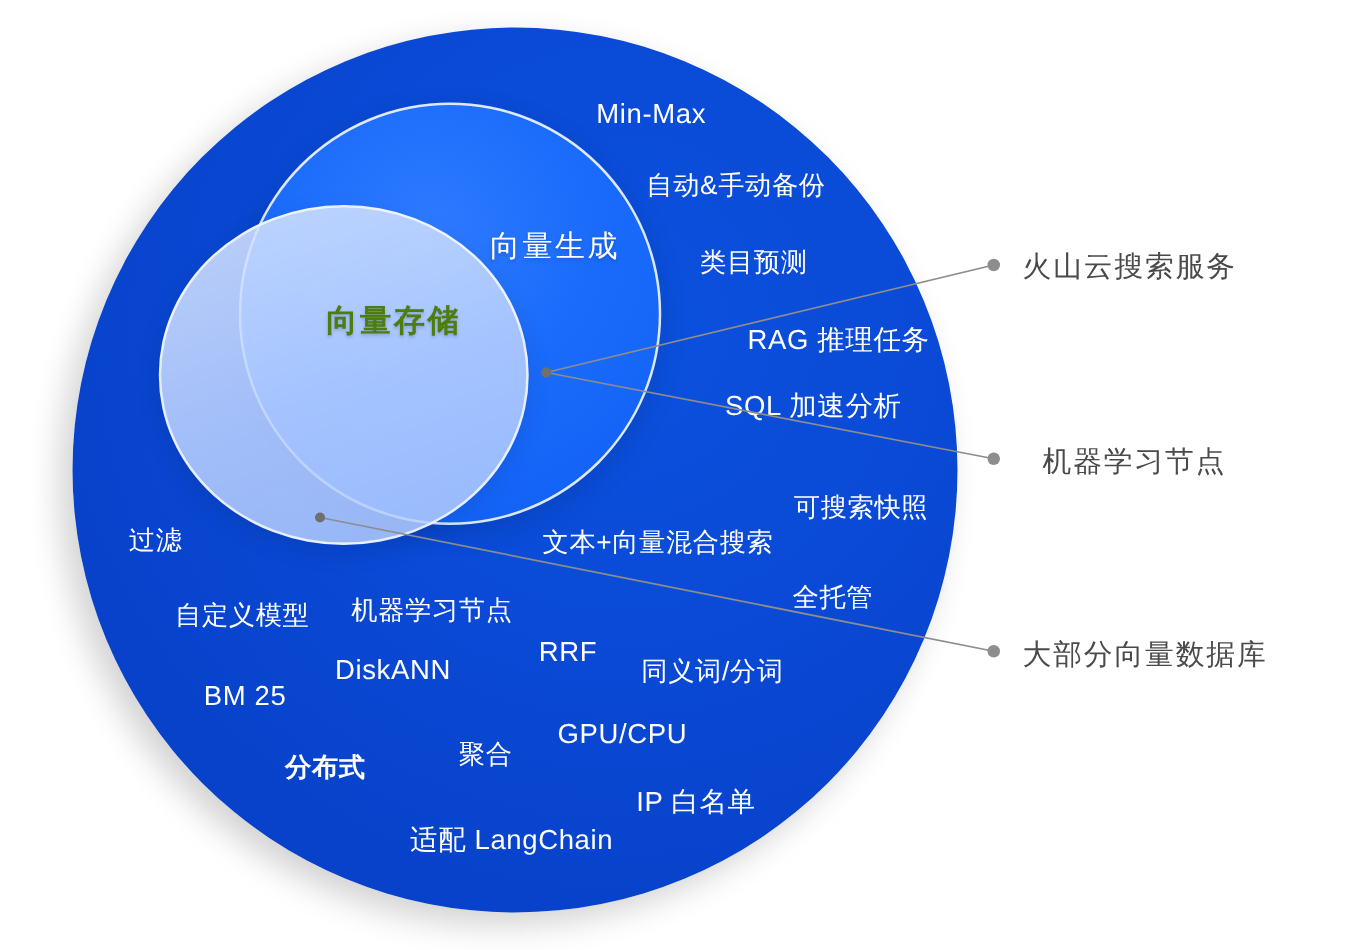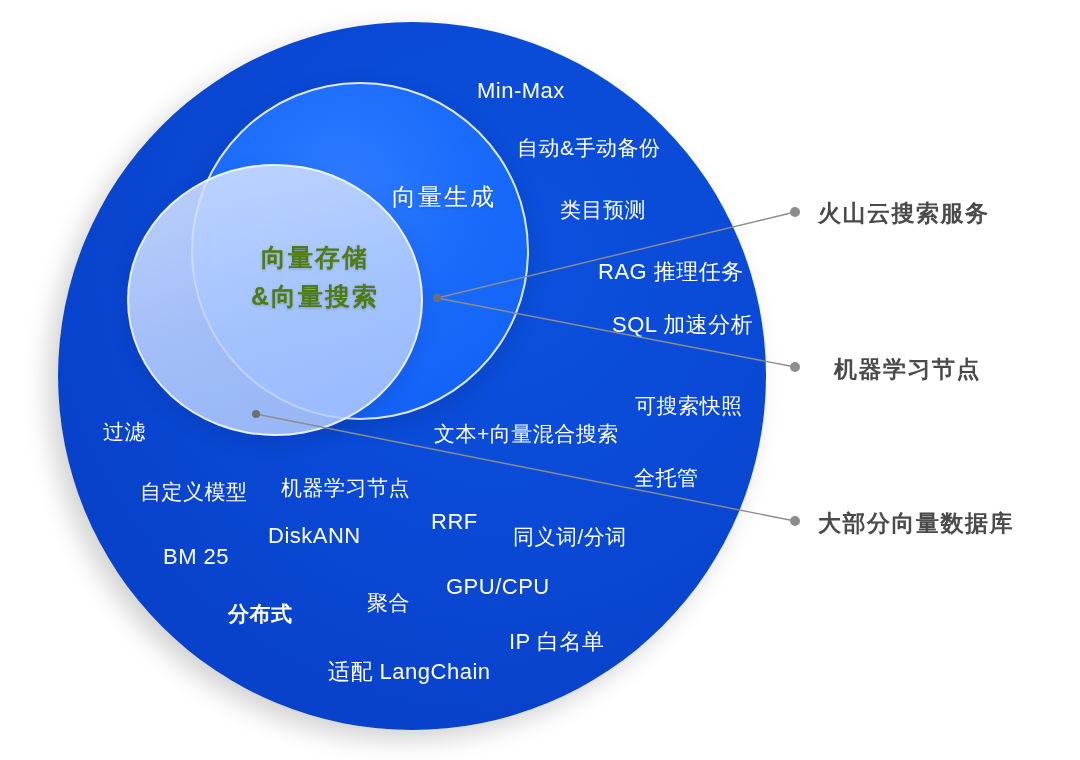--- a/index.html
+++ b/index.html
@@ -76,21 +76,21 @@
     line-height: 1.55;
     letter-spacing: 2px;
     text-shadow: 0 1px 3px rgba(0,0,0,0.20);
   }
 
   
   .legend-label {
     position: absolute;
     color: #4a4a4a;
     font-size: 23px;
-    font-weight: bold;
+    font-weight: normal;
     letter-spacing: 1.5px;
     white-space: nowrap;
   }
   svg#connectors {
     position: absolute;
     left: 0;
     top: 0;
     width: 1080px;
     height: 760px;
     pointer-events: none;
@@ -102,29 +102,28 @@
 <div id="stage">
 
   <div class="circle" id="outer-circle"></div>
   <div class="circle" id="mid-circle"></div>
   <div class="circle" id="inner-circle"></div>
 
   <div class="lbl" id="label-vector-gen" style="left:392px; top:181px;">向量生成</div>
 
   <div id="label-core" style="left:205px; top:238px; width:220px;">
     <div>向量存储</div>
-    <div>&amp;向量搜索</div>
   </div>
 
   <div id="features-layer">
       <div class="lbl en" style="left: 477px; top: 78px;">Min-Max</div>
       <div class="lbl cn" style="left: 517px; top: 134px;">自动&amp;手动备份</div>
       <div class="lbl cn" style="left: 560px; top: 196px;">类目预测</div>
       <div class="lbl en" style="left: 598px; top: 257px;">RAG 推理任务</div>
-      <div class="lbl en" style="left: 612px; top: 310px;">SQL 加速分析</div>
+      <div class="lbl en" style="left: 580px; top: 310px;">SQL 加速分析</div>
       <div class="lbl cn" style="left: 635px; top: 392px;">可搜索快照</div>
       <div class="lbl cn" style="left: 434px; top: 420px;">文本+向量混合搜索</div>
       <div class="lbl cn" style="left: 634px; top: 464px;">全托管</div>
       <div class="lbl cn" style="left: 103px; top: 418px;">过滤</div>
       <div class="lbl cn" style="left: 140px; top: 478px;">自定义模型</div>
       <div class="lbl cn" style="left: 281px; top: 474px;">机器学习节点</div>
       <div class="lbl en" style="left: 431px; top: 509px;">RRF</div>
       <div class="lbl cn" style="left: 513px; top: 523px;">同义词/分词</div>
       <div class="lbl en" style="left: 268px; top: 523px;">DiskANN</div>
       <div class="lbl en" style="left: 163px; top: 544px;">BM 25</div>

